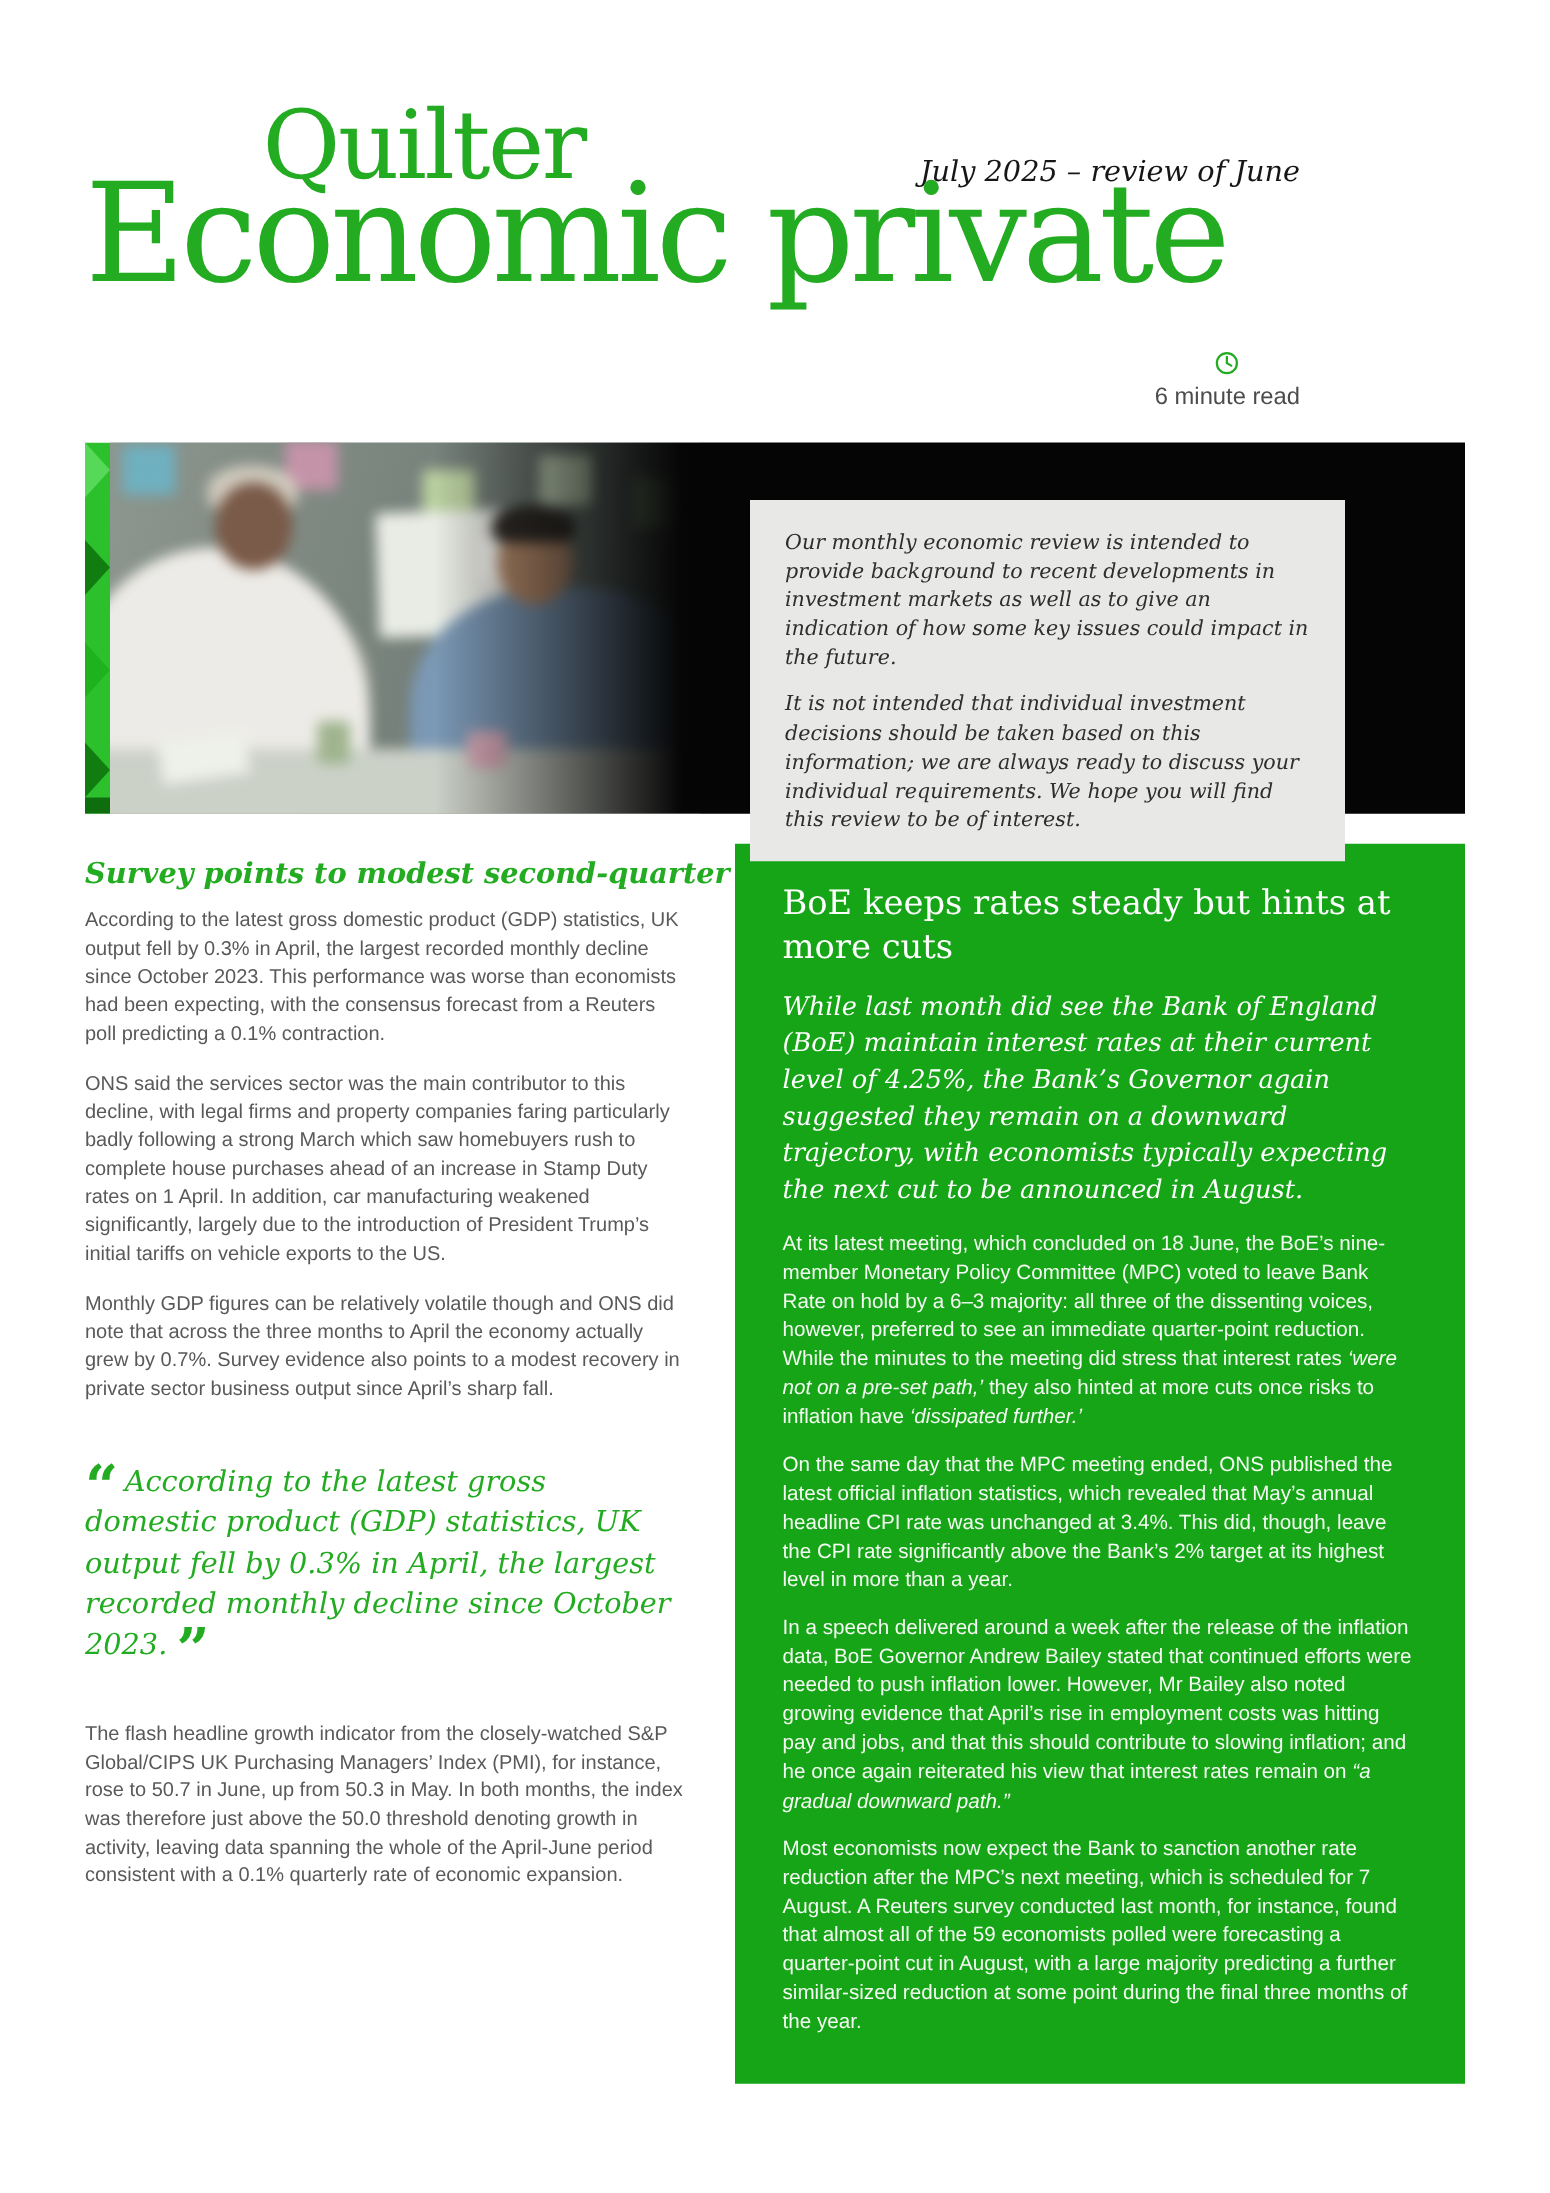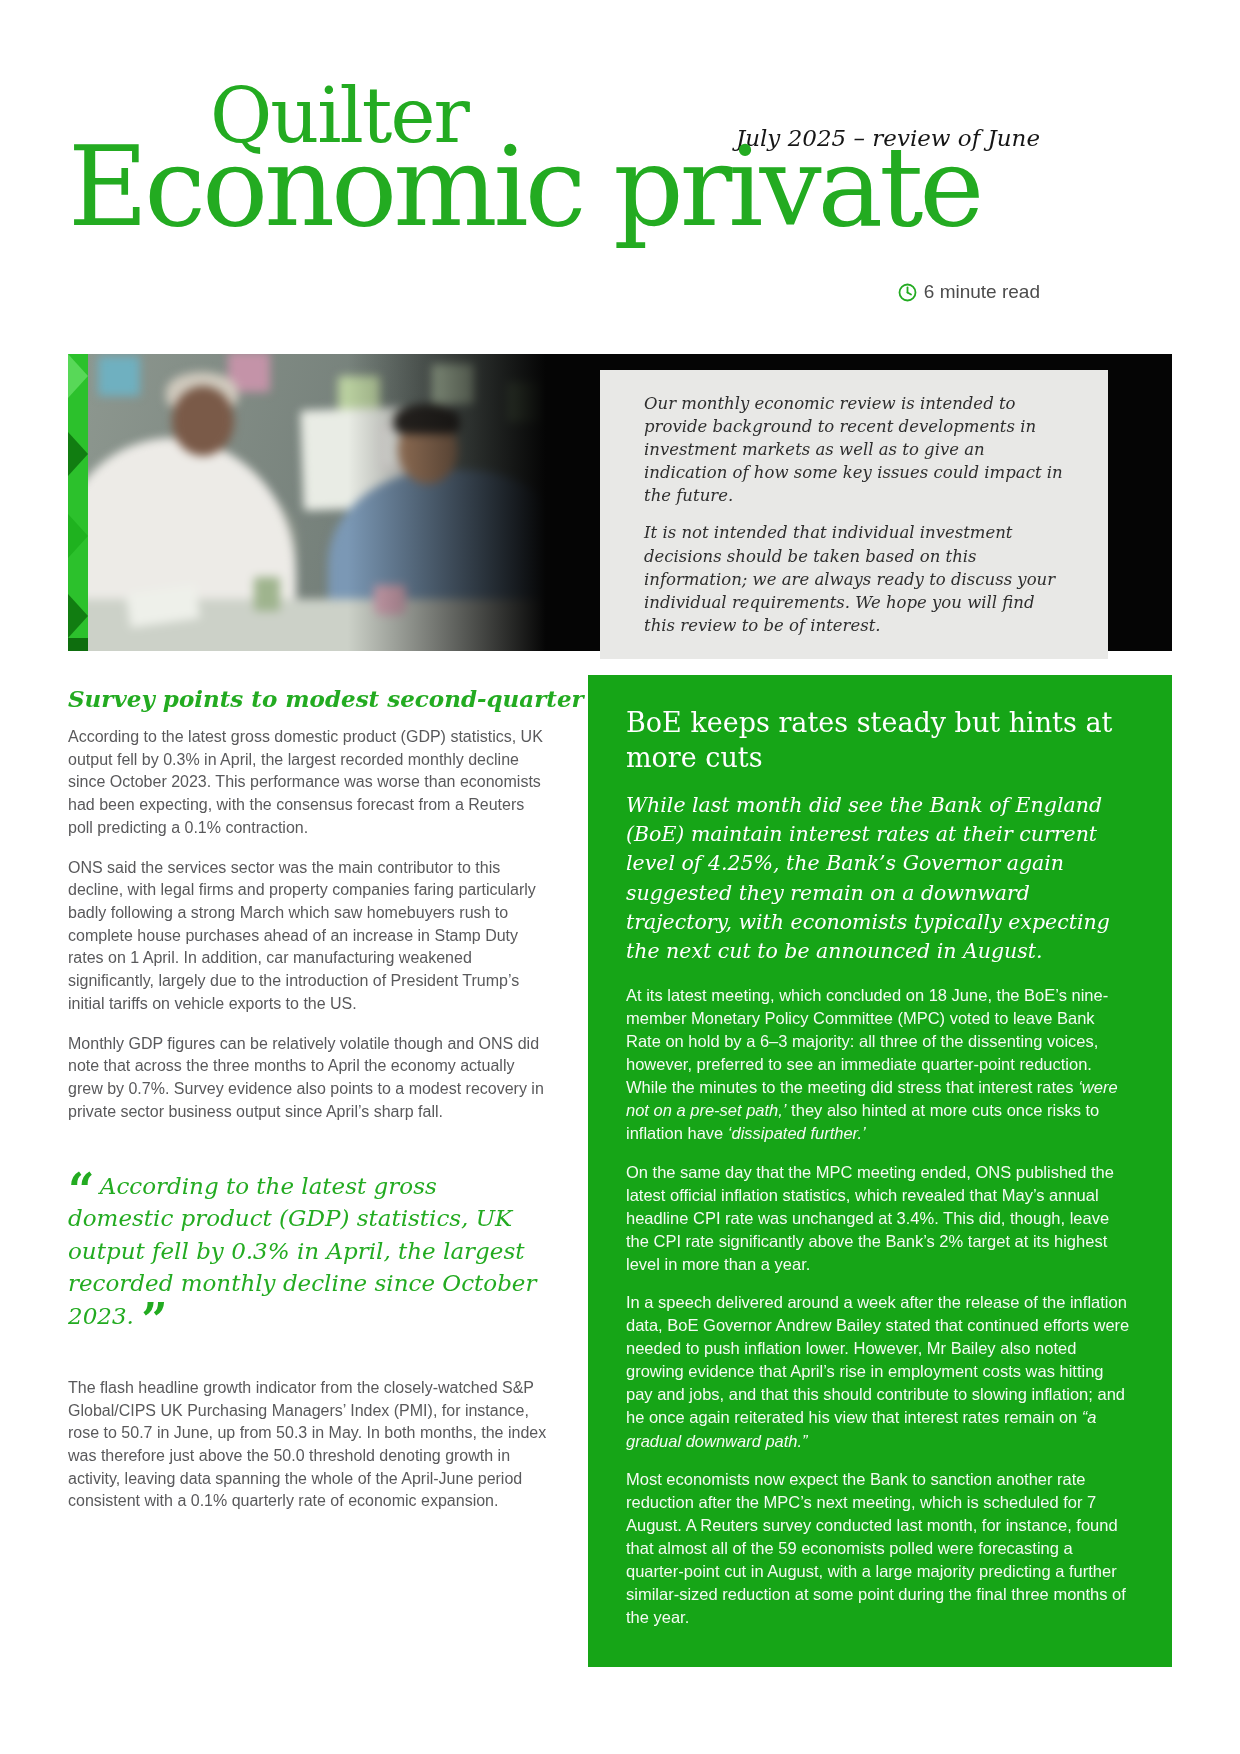--- a/index.html
+++ b/index.html
@@ -21,21 +21,21 @@
     font-family:"DejaVu Serif",serif;font-style:italic;font-size:23px;color:#161616;
   }
   .page-title{
     position:absolute;top:98px;left:0;
     font-family:"DejaVu Serif",serif;font-size:110px;line-height:1;
     color:#23ab21;letter-spacing:-4px;white-space:nowrap;
   }
   .read-time{
     position:absolute;top:247px;right:132px;
     display:flex;align-items:center;gap:7px;
-    font-size:19px;color:#4c4c4c;
+    font-size:19px;color:#4c4c4c;flex-direction:column;
   }
   .read-time svg{display:block;}
 
   
   .hero{display:flex;height:297px;position:relative;}
   .chevrons{width:20px;height:100%;flex:0 0 20px;}
   .photo{
     position:relative;width:472px;flex:0 0 472px;overflow:hidden;
     background:linear-gradient(105deg,#8d978f 0%,#75807a 55%,#5d6862 100%);
   }
@@ -60,22 +60,22 @@
   .desk{left:-10px;right:-10px;bottom:-14px;height:78px;background:#ccd1c8;}
   .cup{left:298px;bottom:48px;width:32px;height:30px;background:#d8a9b8;border-radius:4px 4px 8px 8px;}
   .pens{left:178px;bottom:52px;width:26px;height:34px;background:#9fb48e;border-radius:3px;}
   .paper{left:52px;bottom:40px;width:70px;height:34px;background:#eef0ea;transform:rotate(-8deg);}
   .photo::after{
     content:"";position:absolute;inset:0;
     background:linear-gradient(to right,rgba(5,5,5,0) 55%,#050505 97%);
   }
   .hero-dark{flex:1;background:#050505;position:relative;}
   .disclaimer{
-    position:absolute;left:40px;top:16px;width:420px;
-    background:#e8e8e6;padding:22px 44px;
+    position:absolute;left:40px;top:46px;width:420px;
+    background:#e8e8e6;padding:22px 28px;
     font-family:"DejaVu Serif",serif;font-style:italic;
     font-size:16.5px;line-height:1.4;color:#2e2e2e;
   }
   .disclaimer p{margin:0;}
   .disclaimer p + p{margin-top:14px;}
 
   
   .columns{display:flex;gap:40px;margin-top:24px;align-items:flex-start;}
   .left-col{width:480px;flex:0 0 480px;padding-top:10px;}
   .left-heading{

